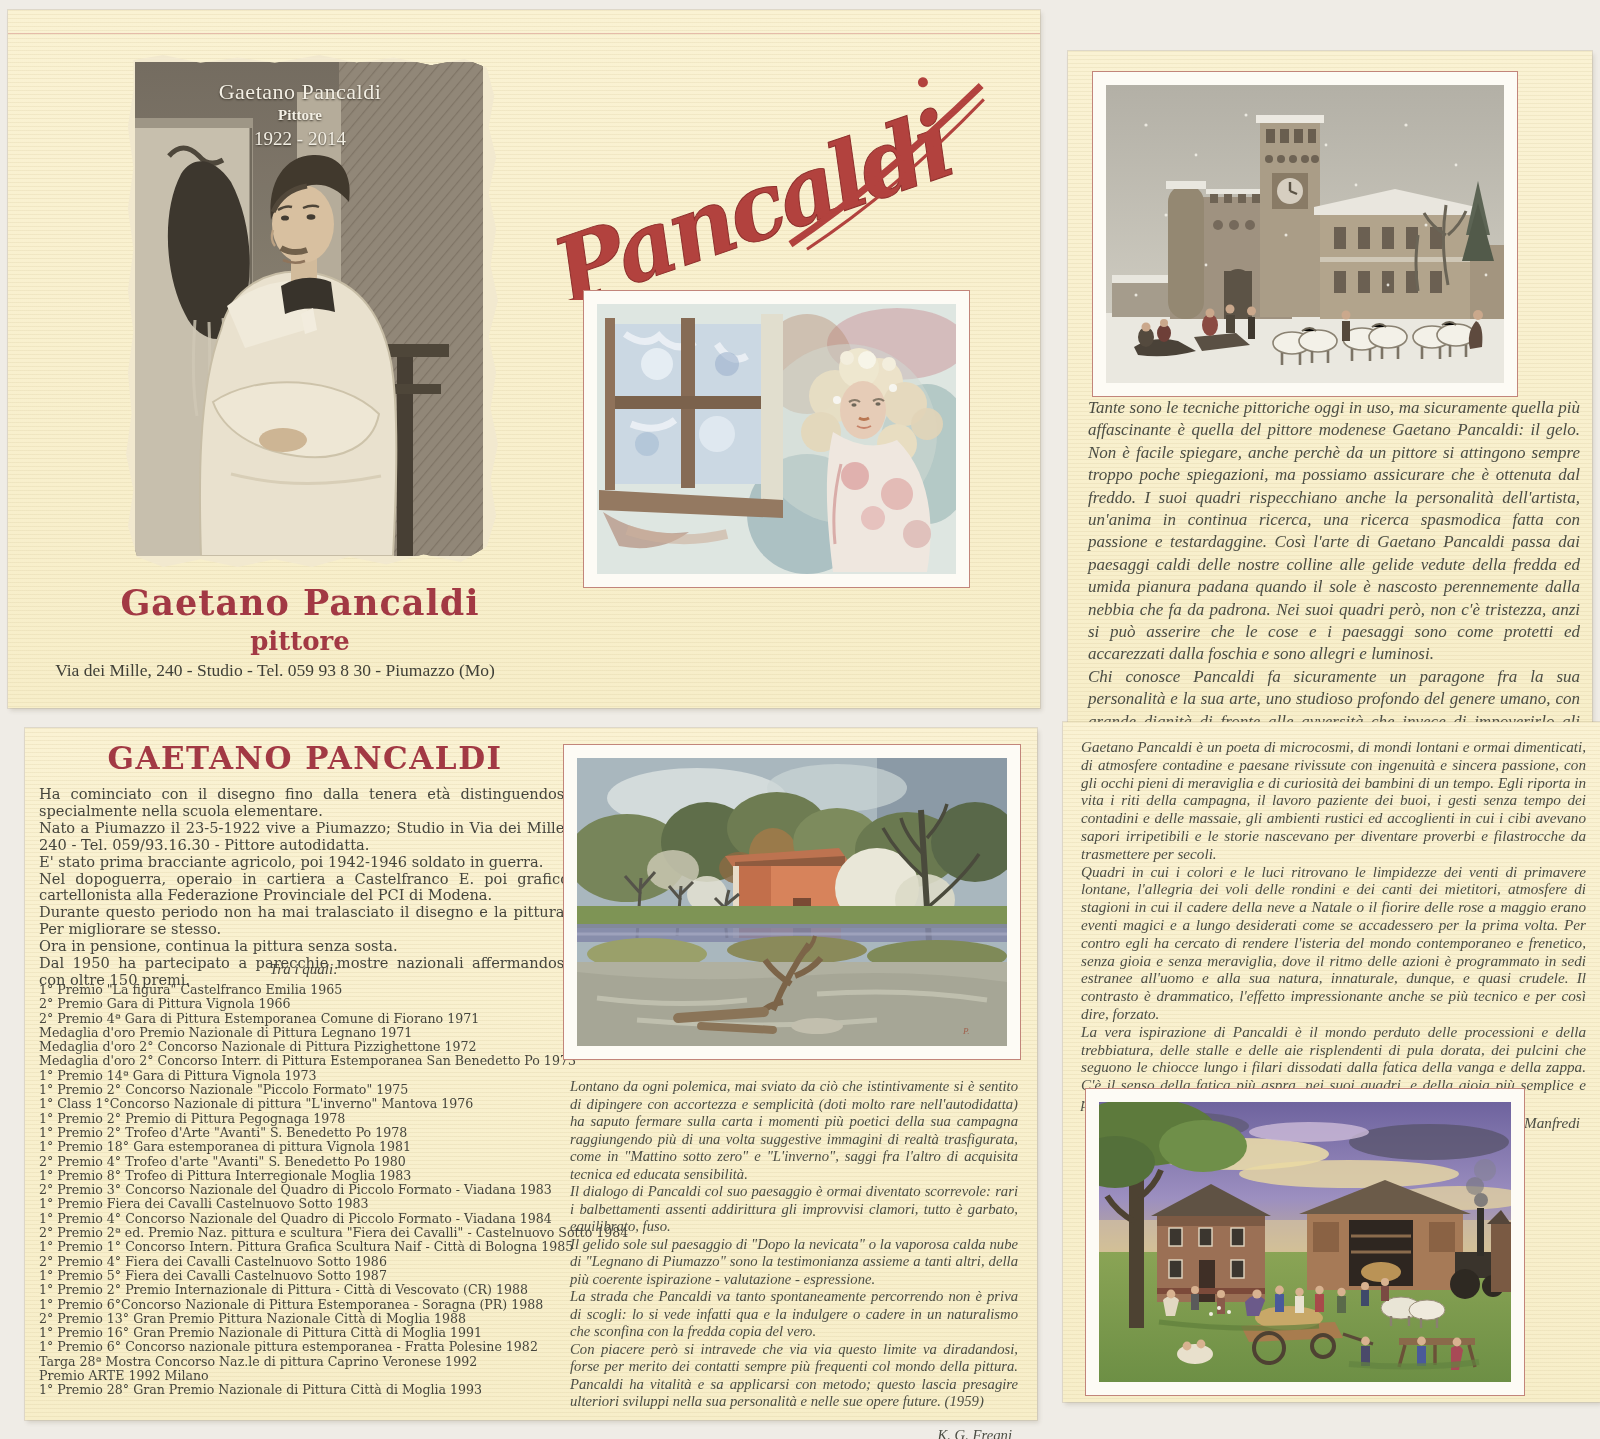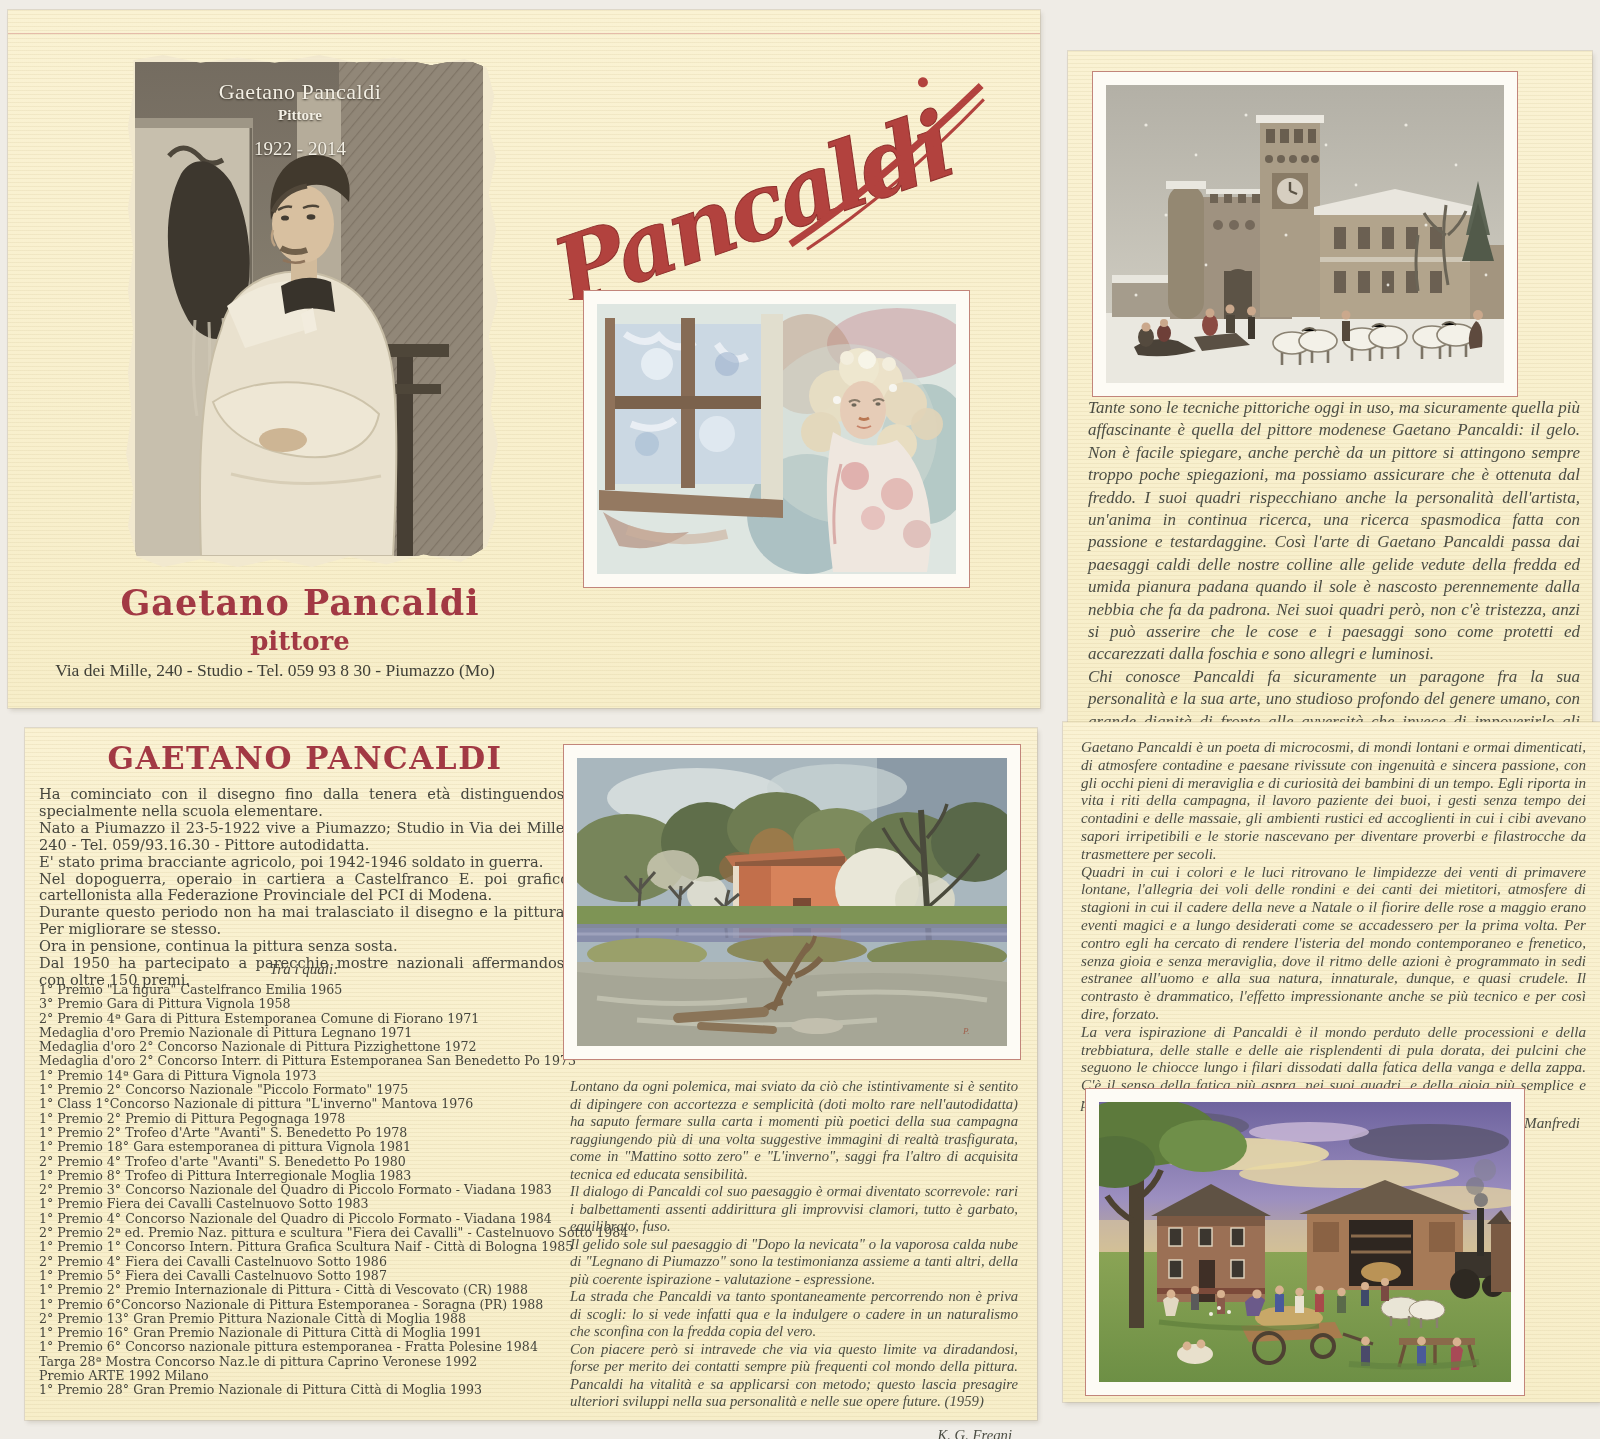--- a/index.html
+++ b/index.html
@@ -20,21 +20,21 @@
   
   .photo{
     position:absolute;background:#f2e9cf;
     clip-path:polygon(2% 1%,10% 0%,20% 1.5%,30% .5%,40% 1.5%,52% 0%,62% 1.5%,72% .5%,82% 2%,91% .8%,97% 2.5%,99% 8%,97.5% 14%,99.5% 20%,97.5% 27%,99.5% 34%,98% 41%,100% 48%,97.5% 55%,99.5% 62%,98% 69%,100% 76%,98% 83%,99.5% 90%,97% 96%,90% 99%,80% 97.5%,70% 99.5%,60% 98%,50% 100%,40% 98.5%,30% 100%,20% 98.5%,10% 100%,3% 98%,.5% 92%,2% 85%,0% 78%,1.5% 70%,.5% 62%,2% 54%,.5% 46%,2% 38%,.5% 30%,2% 22%,.5% 14%,2% 7%);
   }
   .photo svg{position:absolute;left:9px;top:7px;}
   .photo-caption{position:absolute;left:9px;top:24px;width:330px;text-align:center;color:#f3efe4;
     text-shadow:0 1px 2px rgba(40,35,25,.8);line-height:1.15;}
   .photo-caption .n{font-size:22px;letter-spacing:.5px;}
   .photo-caption .r{font-size:15px;font-weight:bold;margin-top:3px;}
-  .photo-caption .y{font-size:19px;margin-top:13px;}
+  .photo-caption .y{font-size:19px;margin-top:3px;}
   
   .red-head{position:absolute;color:#a23944;font-family:"DejaVu Serif",serif;font-weight:bold;text-align:center;}
   .address{position:absolute;color:#3f3f37;text-align:center;font-size:17.5px;}
   
   .frame{position:absolute;background:#fdfbf5;border:1px solid #c2857a;padding:13px;}
   .frame svg{display:block;}
   
   .essay{position:absolute;font-family:"Liberation Serif",serif;font-style:italic;color:#4b4d44;}
   .essay p{margin:0;text-align:justify;}
   .sig{text-align:right;font-style:italic;margin-top:8px;padding-right:6px;}
@@ -339,21 +339,21 @@
         <p>Dal 1950 ha partecipato a parecchie mostre nazionali affermandosi con oltre 150 premi.</p>
       </div>
   </div>
 
   <div class="traiquali" style="left:14px;top:233px;width:530px;">Tra i quali:</div>
 
   <div class="awards" style="left:14px;top:255px;width:540px;">
     <div>
 
     <div>1° Premio "La figura" Castelfranco Emilia 1965</div>
-        <div>3° Premio Gara di Pittura Vignola 1958</div>
+        <div>2° Premio Gara di Pittura Vignola 1966</div>
         <div>2° Premio 4ª Gara di Pittura Estemporanea Comune di Fiorano 1971</div>
         <div>Medaglia d'oro Premio Nazionale di Pittura Legnano 1971</div>
         <div>Medaglia d'oro 2° Concorso Nazionale di Pittura Pizzighettone 1972</div>
         <div>Medaglia d'oro 2° Concorso Interr. di Pittura Estemporanea San Benedetto Po 1973</div>
         <div>1° Premio 14ª Gara di Pittura Vignola 1973</div>
         <div>1° Premio 2° Concorso Nazionale "Piccolo Formato" 1975</div>
         <div>1° Class 1°Concorso Nazionale di pittura "L'inverno" Mantova 1976</div>
         <div>1° Premio 2° Premio di Pittura Pegognaga 1978</div>
         <div>1° Premio 2° Trofeo d'Arte "Avanti" S. Benedetto Po 1978</div>
         <div>1° Premio 18° Gara estemporanea di pittura Vignola 1981</div>
@@ -363,21 +363,21 @@
         <div>1° Premio Fiera dei Cavalli Castelnuovo Sotto 1983</div>
         <div>1° Premio 4° Concorso Nazionale del Quadro di Piccolo Formato - Viadana 1984</div>
         <div>2° Premio 2ª ed. Premio Naz. pittura e scultura "Fiera dei Cavalli" - Castelnuovo Sotto 1984</div>
         <div>1° Premio 1° Concorso Intern. Pittura Grafica Scultura Naif - Città di Bologna 1985</div>
         <div>2° Premio 4° Fiera dei Cavalli Castelnuovo Sotto 1986</div>
         <div>1° Premio 5° Fiera dei Cavalli Castelnuovo Sotto 1987</div>
         <div>1° Premio 2° Premio Internazionale di Pittura - Città di Vescovato (CR) 1988</div>
         <div>1° Premio 6°Concorso Nazionale di Pittura Estemporanea - Soragna (PR) 1988</div>
         <div>2° Premio 13° Gran Premio Pittura Nazionale Città di Moglia 1988</div>
         <div>1° Premio 16° Gran Premio Nazionale di Pittura Città di Moglia 1991</div>
-        <div>1° Premio 6° Concorso nazionale pittura estemporanea - Fratta Polesine 1984</div>
+        <div>1° Premio 6° Concorso nazionale pittura estemporanea - Fratta Polesine 1982</div>
         <div>Targa 28ª Mostra Concorso Naz.le di pittura Caprino Veronese 1992</div>
         <div>Premio ARTE 1992 Milano</div>
         <div>1° Premio 28° Gran Premio Nazionale di Pittura Città di Moglia 1993</div>
       </div>
   </div>
 
   <div class="frame" style="left:538px;top:16px;width:430px;height:288px;">
     <svg width="430" height="288" viewBox="0 0 430 288">
       <rect width="430" height="288" fill="#a9b7be"></rect>
       <rect x="300" y="0" width="130" height="70" fill="#8b9aa6"></rect>

